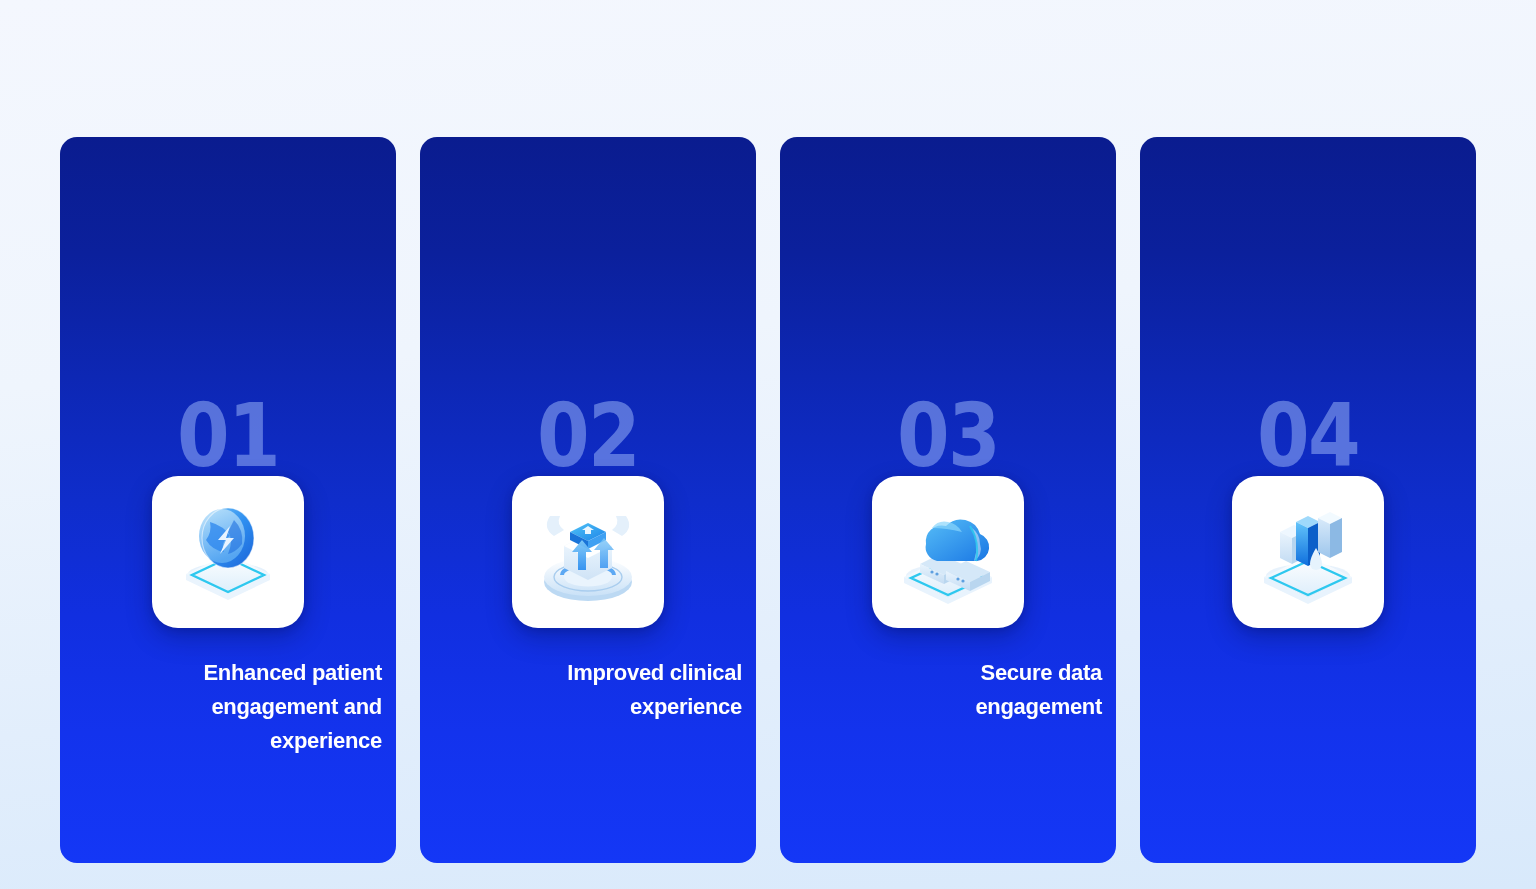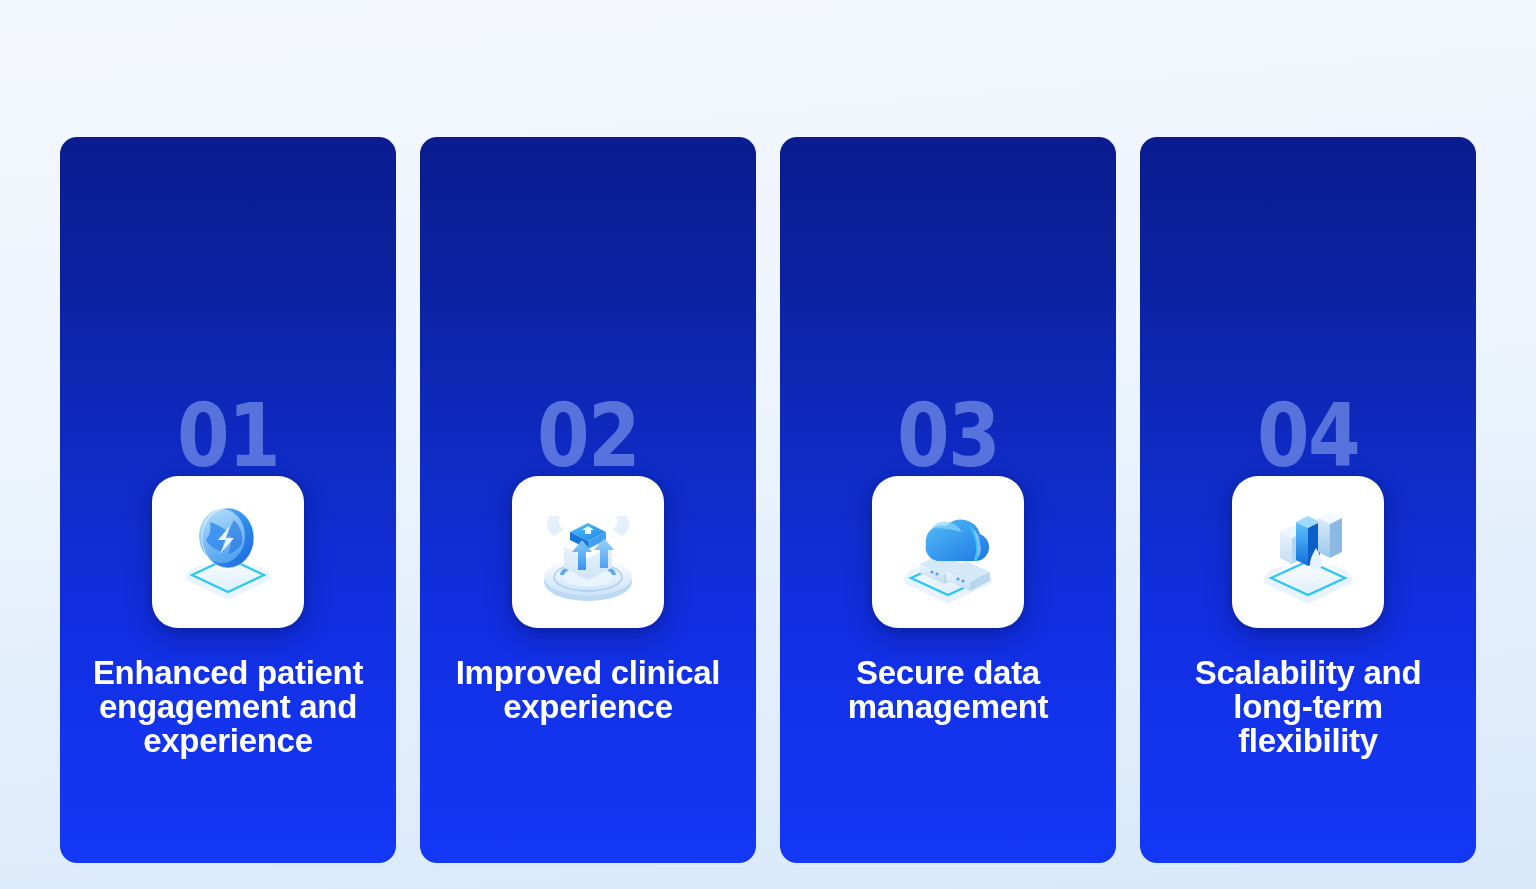--- a/index.html
+++ b/index.html
@@ -78,23 +78,23 @@
     overflow: hidden;
   }
 
   .icon-tile svg { display: block; }
 
   .card-title {
     position: absolute;
     top: 519px;
     left: 14px;
     right: 14px;
-    text-align: center;
+    text-align: right;
     color: #ffffff;
-    font-size: 33px;
+    font-size: 22px;
     font-weight: 700;
     line-height: 34px;
     letter-spacing: -0.3px;
     white-space: pre-line;
   }
 </style>
 </head>
 <body>
 
 <div id="cards-row">
@@ -210,21 +210,21 @@
         <path d="M118 96 L118 105 L98 115 L98 106 Z" fill="#b9d6ef"></path>
         <circle cx="86" cy="103" r="1.6" fill="#5d9fe0"></circle>
           <circle cx="91" cy="105" r="1.6" fill="#5d9fe0"></circle>
         <path d="M54 68 a16 16 0 0 1 20 -18 a20 20 0 0 1 34 8 a14 14 0 0 1 -3 27 l-40 0 a14 14 0 0 1 -11 -17 Z" fill="url(#g3c)"></path>
         <path d="M60 52 a16 16 0 0 1 16 -6 a20 20 0 0 1 14 10 q-16 -4 -30 -4 Z" fill="#8ad5fb" opacity="0.7"></path>
         <path d="M100 52 a20 20 0 0 1 8 16 a14 14 0 0 1 -6 17 q6 -18 -2 -33 Z" fill="#ffffff" opacity="0.45"></path>
         <path d="M98 50 q10 16 6 35" fill="none" stroke="#2ec8ef" stroke-width="2" opacity="0.85"></path>
       </svg>
     </div>
     <div class="card-title">Secure data
-management</div>
+engagement</div>
   </div>
 
   <div class="feature-card">
     <div class="card-number">04</div>
     <div class="icon-tile">
       <svg width="152" height="152" viewBox="0 0 152 152">
         <defs>
           <linearGradient id="g4p" x1="0" y1="0" x2="0" y2="1">
             <stop offset="0" stop-color="#ffffff"></stop>
               <stop offset="1" stop-color="#dcedfb"></stop>
@@ -251,18 +251,15 @@
         <path d="M74 55 L74 81 L60 88 L60 62 Z" fill="#b6d5ef"></path>
         <path d="M64 46 L76 40 L88 46 L76 52 Z" fill="#9fd9fb"></path>
         <path d="M64 46 L64 84 L76 90 L76 52 Z" fill="url(#g4b)"></path>
         <path d="M88 46 L88 84 L76 90 L76 52 Z" fill="#0b5fc9"></path>
         <path d="M86 42 L98 36 L110 42 L98 48 Z" fill="#f2faff"></path>
         <path d="M86 42 L86 76 L98 82 L98 48 Z" fill="url(#g4c)"></path>
         <path d="M110 42 L110 76 L98 82 L98 48 Z" fill="#8cb9e4"></path>
         <path d="M84 72 q-6 10 -6 16 a6 6 0 0 0 12 0 q0 -6 -6 -16 Z" fill="#e6f3fd"></path>
       </svg>
     </div>
-    <div class="card-title">Scalability and
-long-term
-flexibility</div>
   </div>
 
 </div>
 
 </body></html>

